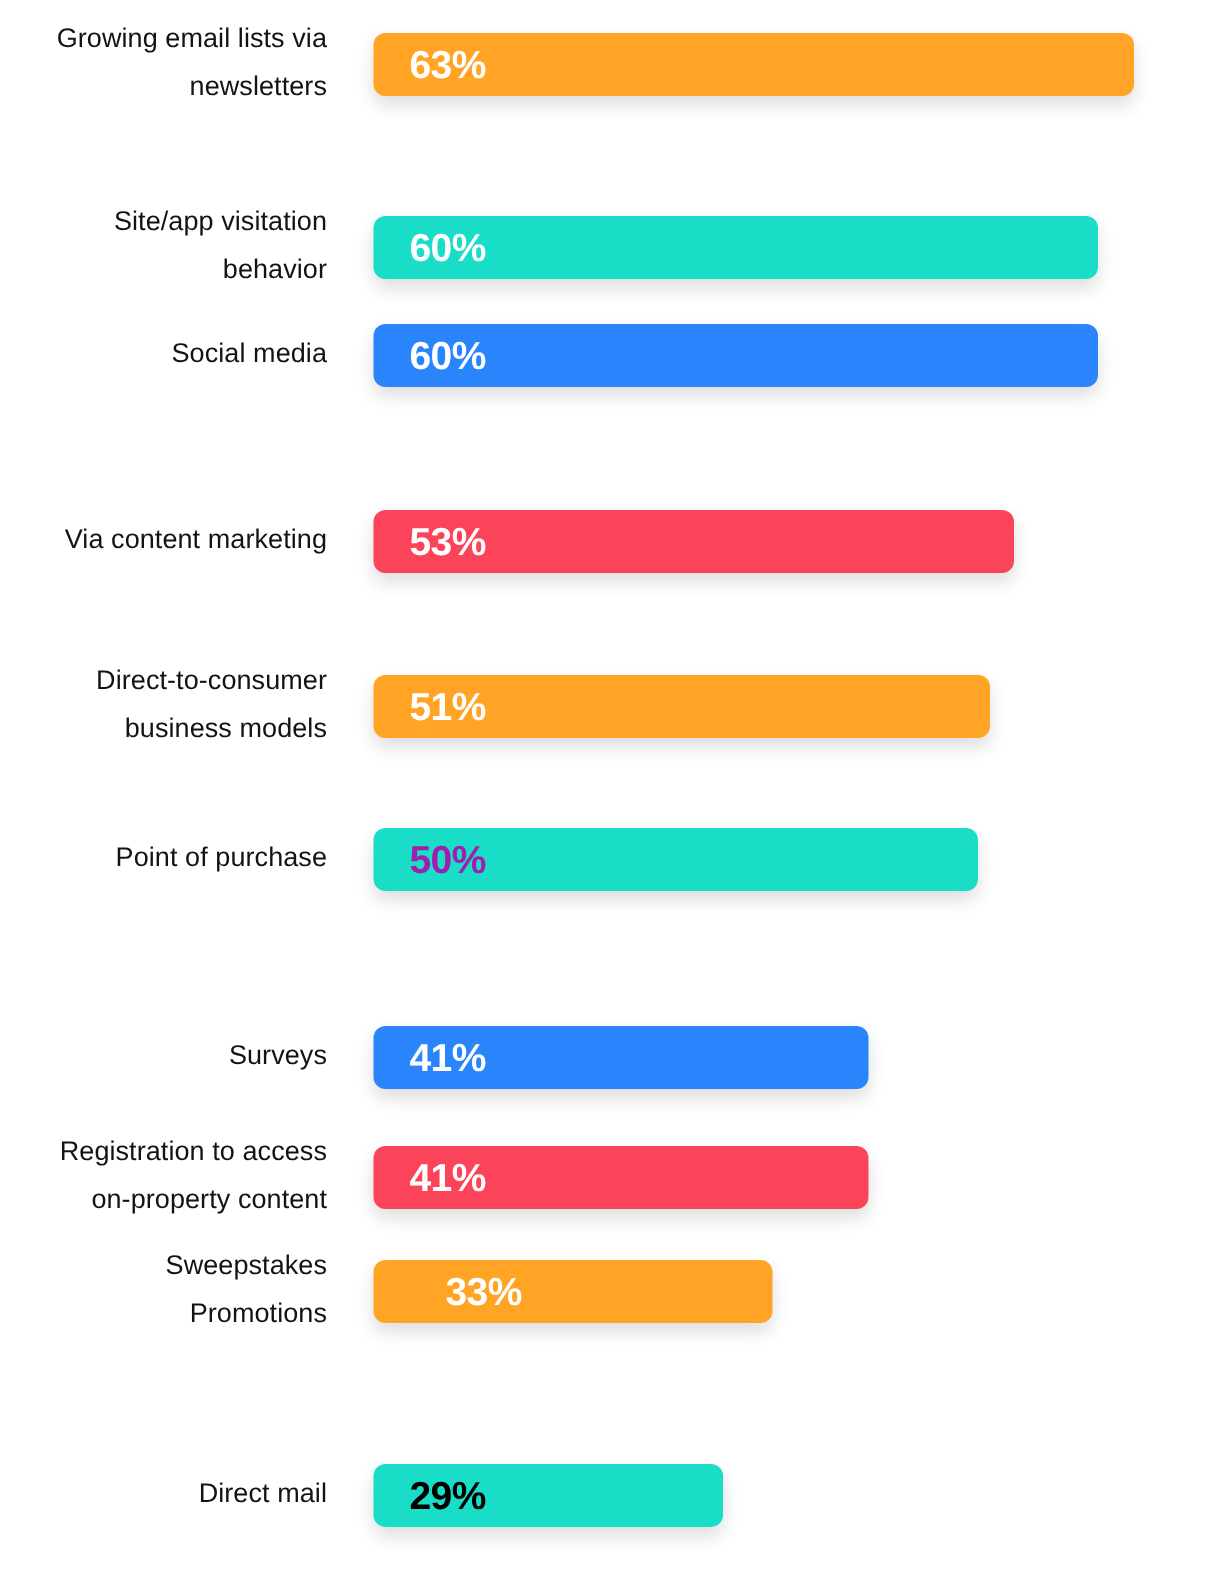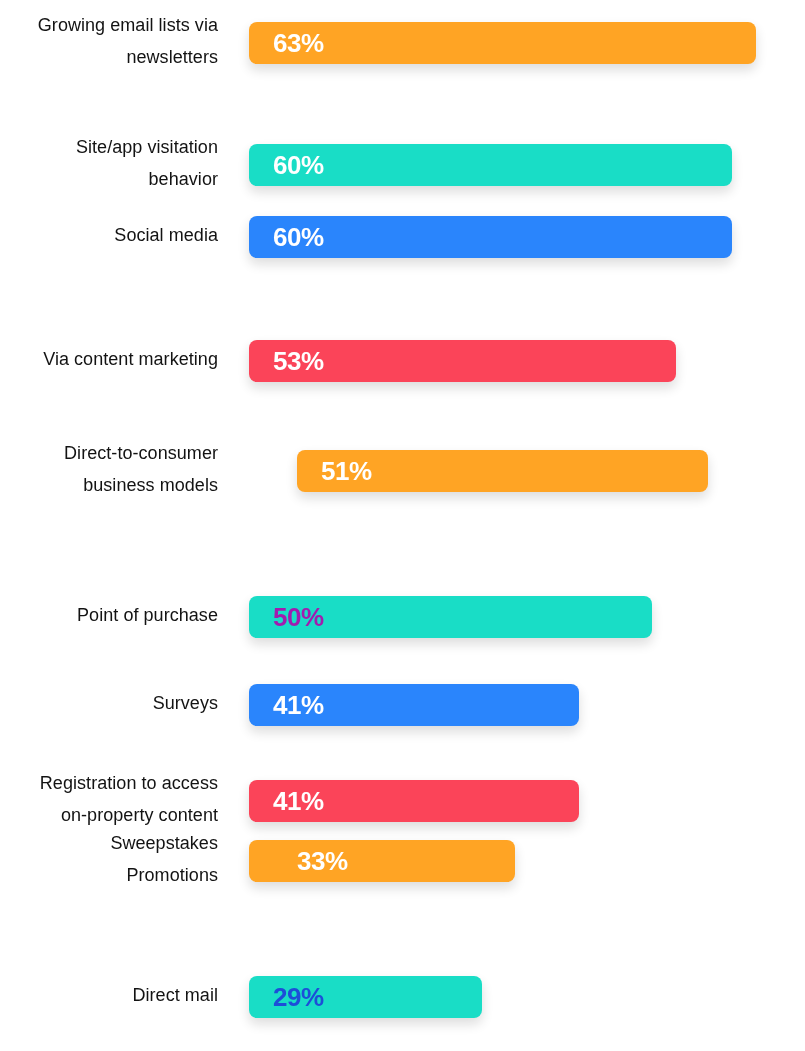--- a/index.html
+++ b/index.html
@@ -92,49 +92,49 @@
     </div>
     <div class="row" style="top: 340px;">
       <div class="row-label" style="color: rgb(19, 19, 19);">Via content marketing</div>
       <div class="bar" style="width: 427px; background: rgb(251, 68, 89);">
         <span class="bar-value" style="color: rgb(255, 255, 255);">53%</span>
       </div>
     </div>
     <div class="row" style="top: 450px;">
       <div class="row-label" style="color: rgb(19, 19, 19);">Direct-to-consumer
 business models</div>
-      <div class="bar" style="width: 411px; background: rgb(255, 164, 36); margin-left: 48px;">
+      <div class="bar" style="width: 411px; background: rgb(255, 164, 36);">
         <span class="bar-value" style="color: rgb(255, 255, 255);">51%</span>
       </div>
     </div>
-    <div class="row" style="top: 552px; margin-top: 44px;">
+    <div class="row" style="top: 552px;">
       <div class="row-label" style="color: rgb(19, 19, 19);">Point of purchase</div>
       <div class="bar" style="width: 403px; background: rgb(25, 221, 198);">
         <span class="bar-value" style="color: #a21caf;">50%</span>
       </div>
     </div>
     <div class="row" style="top: 684px;">
       <div class="row-label" style="color: rgb(19, 19, 19);">Surveys</div>
       <div class="bar" style="width: 330px; background: rgb(42, 133, 252);">
         <span class="bar-value" style="color: rgb(255, 255, 255);">41%</span>
       </div>
     </div>
-    <div class="row" style="top: 780px;">
+    <div class="row" style="top: 764px;">
       <div class="row-label" style="color: rgb(19, 19, 19);">Registration to access
 on-property content</div>
       <div class="bar" style="width: 330px; background: rgb(251, 68, 89);">
         <span class="bar-value" style="color: rgb(255, 255, 255);">41%</span>
       </div>
     </div>
     <div class="row" style="top: 840px;">
       <div class="row-label" style="color: rgb(19, 19, 19);">Sweepstakes
 Promotions</div>
       <div class="bar" style="width: 266px; background: rgb(255, 164, 36); padding-left: 48px;">
         <span class="bar-value" style="color: rgb(255, 255, 255);">33%</span>
       </div>
     </div>
     <div class="row" style="top: 976px;">
       <div class="row-label" style="color: rgb(19, 19, 19);">Direct mail</div>
       <div class="bar" style="width: 233px; background: rgb(25, 221, 198);">
-        <span class="bar-value" style="color: #1d4ed8;">29%</span>
+        <span class="bar-value" style="color: #000000;">29%</span>
       </div>
     </div>
   </div>
 
 </body></html>

